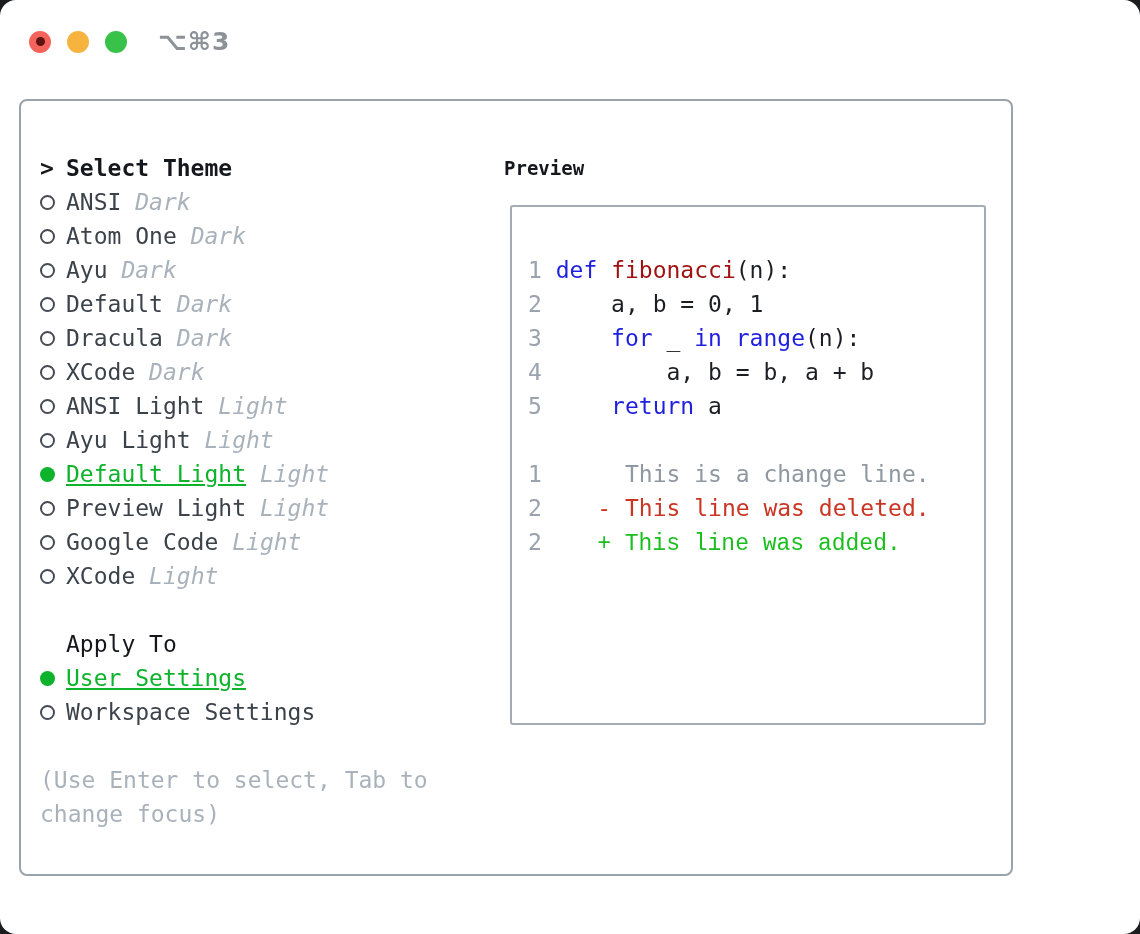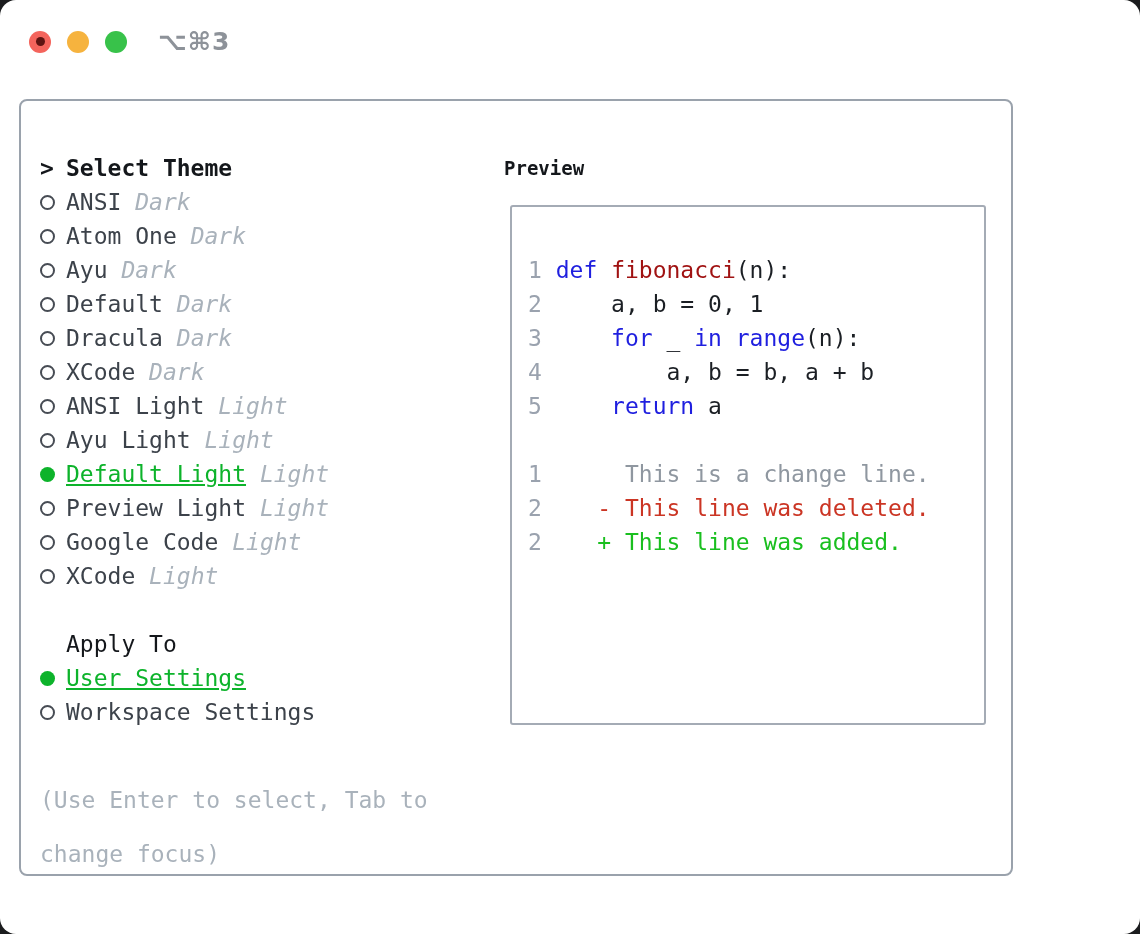--- a/index.html
+++ b/index.html
@@ -38,40 +38,40 @@
   .marker{width:26px;display:inline-flex;align-items:center;flex:none;}
   .ring{width:15px;height:15px;border-radius:50%;border:2px solid var(--color-ring,#474c54);box-sizing:border-box;}
   .dot{width:15px;height:15px;border-radius:50%;background:var(--color-accent-green,#0db32b);}
   .arrow{font-weight:bold;color:var(--color-header-text,#14171b);}
   .hdr{font-weight:bold;color:var(--color-header-text,#14171b);white-space:pre;}
   .hdr2{color:var(--color-header-text,#14171b);white-space:pre;}
   .label{white-space:pre;}
   .t-name{color:var(--color-item-text,#3c424a);}
   .t-name.sel{color:var(--color-accent-green,#0db32b);text-decoration:underline;}
   .t-variant{color:var(--color-muted-text,#a9b2bb);font-style:italic;}
-  .help-line{height:34px;line-height:34px;color:var(--color-muted-text,#a9b2bb);white-space:pre;margin-top:20px;}
+  .help-line{height:34px;line-height:34px;color:var(--color-muted-text,#a9b2bb);white-space:pre;}
   
   .preview-title{
     position:absolute;left:483px;top:50px;height:34px;line-height:34px;
     font-size:19px;font-weight:bold;color:var(--color-header-text,#14171b);
   }
   .preview-box{
     position:absolute;left:489px;top:104px;width:476px;height:520px;
     border:2px solid var(--color-box-border,#a4abb5);
     border-radius:3px;box-sizing:border-box;background:#fff;overflow:hidden;
   }
   .code{padding:46px 0 0 16px;font-size:23px;line-height:34px;}
   .code-line{height:34px;white-space:pre;}
   .ln{color:var(--color-line-number,#9aa2ae);}
   .c-kw{color:var(--color-keyword,#1f1fdf);}
   .c-fn{color:var(--color-function,#a01212);}
   .c-code{color:var(--color-code-text,#1b1f24);}
   .c-ctx{color:var(--color-context,#8f97a0);}
   .c-del{color:var(--color-deleted,#cb3524);text-align:center;}
-  .c-add{color:var(--color-added,#1abf1f);}
+  .c-add{color:var(--color-added,#1abf1f);font-family:Liberation Mono, monospace;}
 </style>
 </head>
 <body>
 
 <div class="window">
 
   <div class="titlebar">
     <div class="tl-group">
       <span class="tl tl-red">
           <span class="tl-dot"></span>

